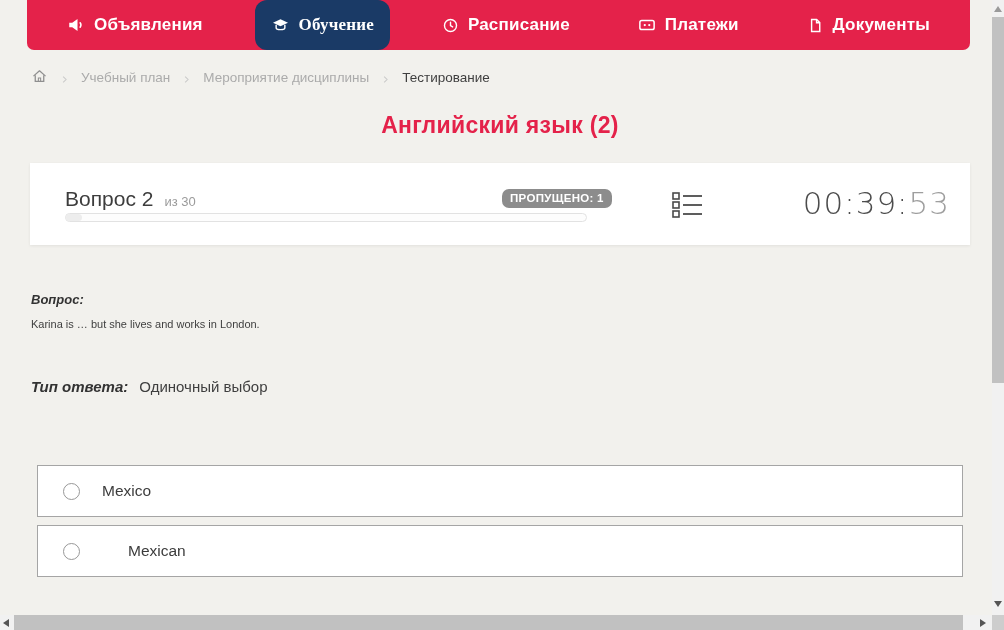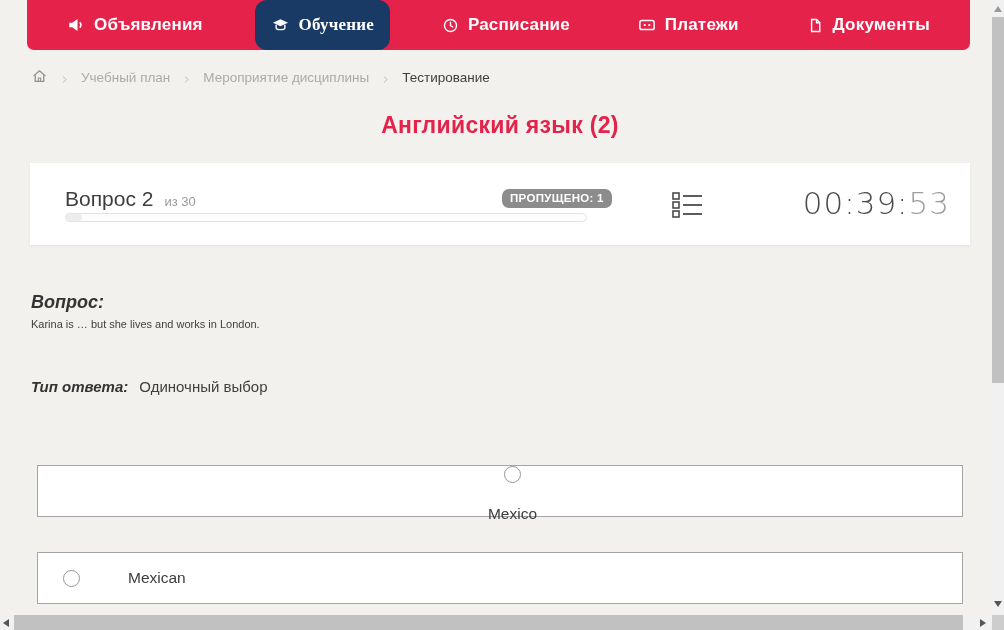--- a/index.html
+++ b/index.html
@@ -75,41 +75,41 @@
   .qlist-btn{position:absolute;left:642px;top:28px;width:32px;height:28px;cursor:pointer;}
   .timer{
     position:absolute;right:20px;top:22px;
     font-family:"DejaVu Sans", sans-serif;
     font-size:31px;font-weight:300;letter-spacing:1px;color:#4c4c4c;text-align:center;
   }
   .timer .secs{color:#9e9e9e;}
   
   .q-heading{
     position:absolute;left:31px;top:292px;
-    font-size:18px;font-weight:bold;font-style:italic;color:#333;
+    font-size:13px;font-weight:bold;font-style:italic;color:#333;
   }
   .q-text{
     position:absolute;left:31px;top:318px;
     font-size:11px;color:#3f3f3f;
   }
   .q-type{
     position:absolute;left:31px;top:378px;
     font-size:15px;color:#333;
   }
   .q-type .type-label{font-weight:bold;font-style:italic;}
   .q-type .type-value{font-style:normal;font-weight:normal;color:#3f3f3f;margin-left:11px;}
   
   .option{
     position:absolute;left:37px;width:926px;height:52px;
     background:#fff;border:1px solid #a5a5a5;
     display:flex;align-items:center;gap:22px;padding-left:25px;
     cursor:pointer;
   }
-  .option.first{top:465px;flex-direction:column;}
-  .option.second{top:552px;gap:48px;}
+  .option.first{top:465px;}
+  .option.second{top:525px;gap:48px;}
   .radio{
     width:17px;height:17px;border:1px solid #989898;border-radius:50%;
     background:#fff;flex:none;cursor:pointer;
   }
   .option-label{font-size:15.5px;color:#3c3c3c;}
   
   .v-scroll{
     position:absolute;right:0;top:0;width:12px;height:615px;
     background:var(--scroll-track);
   }

